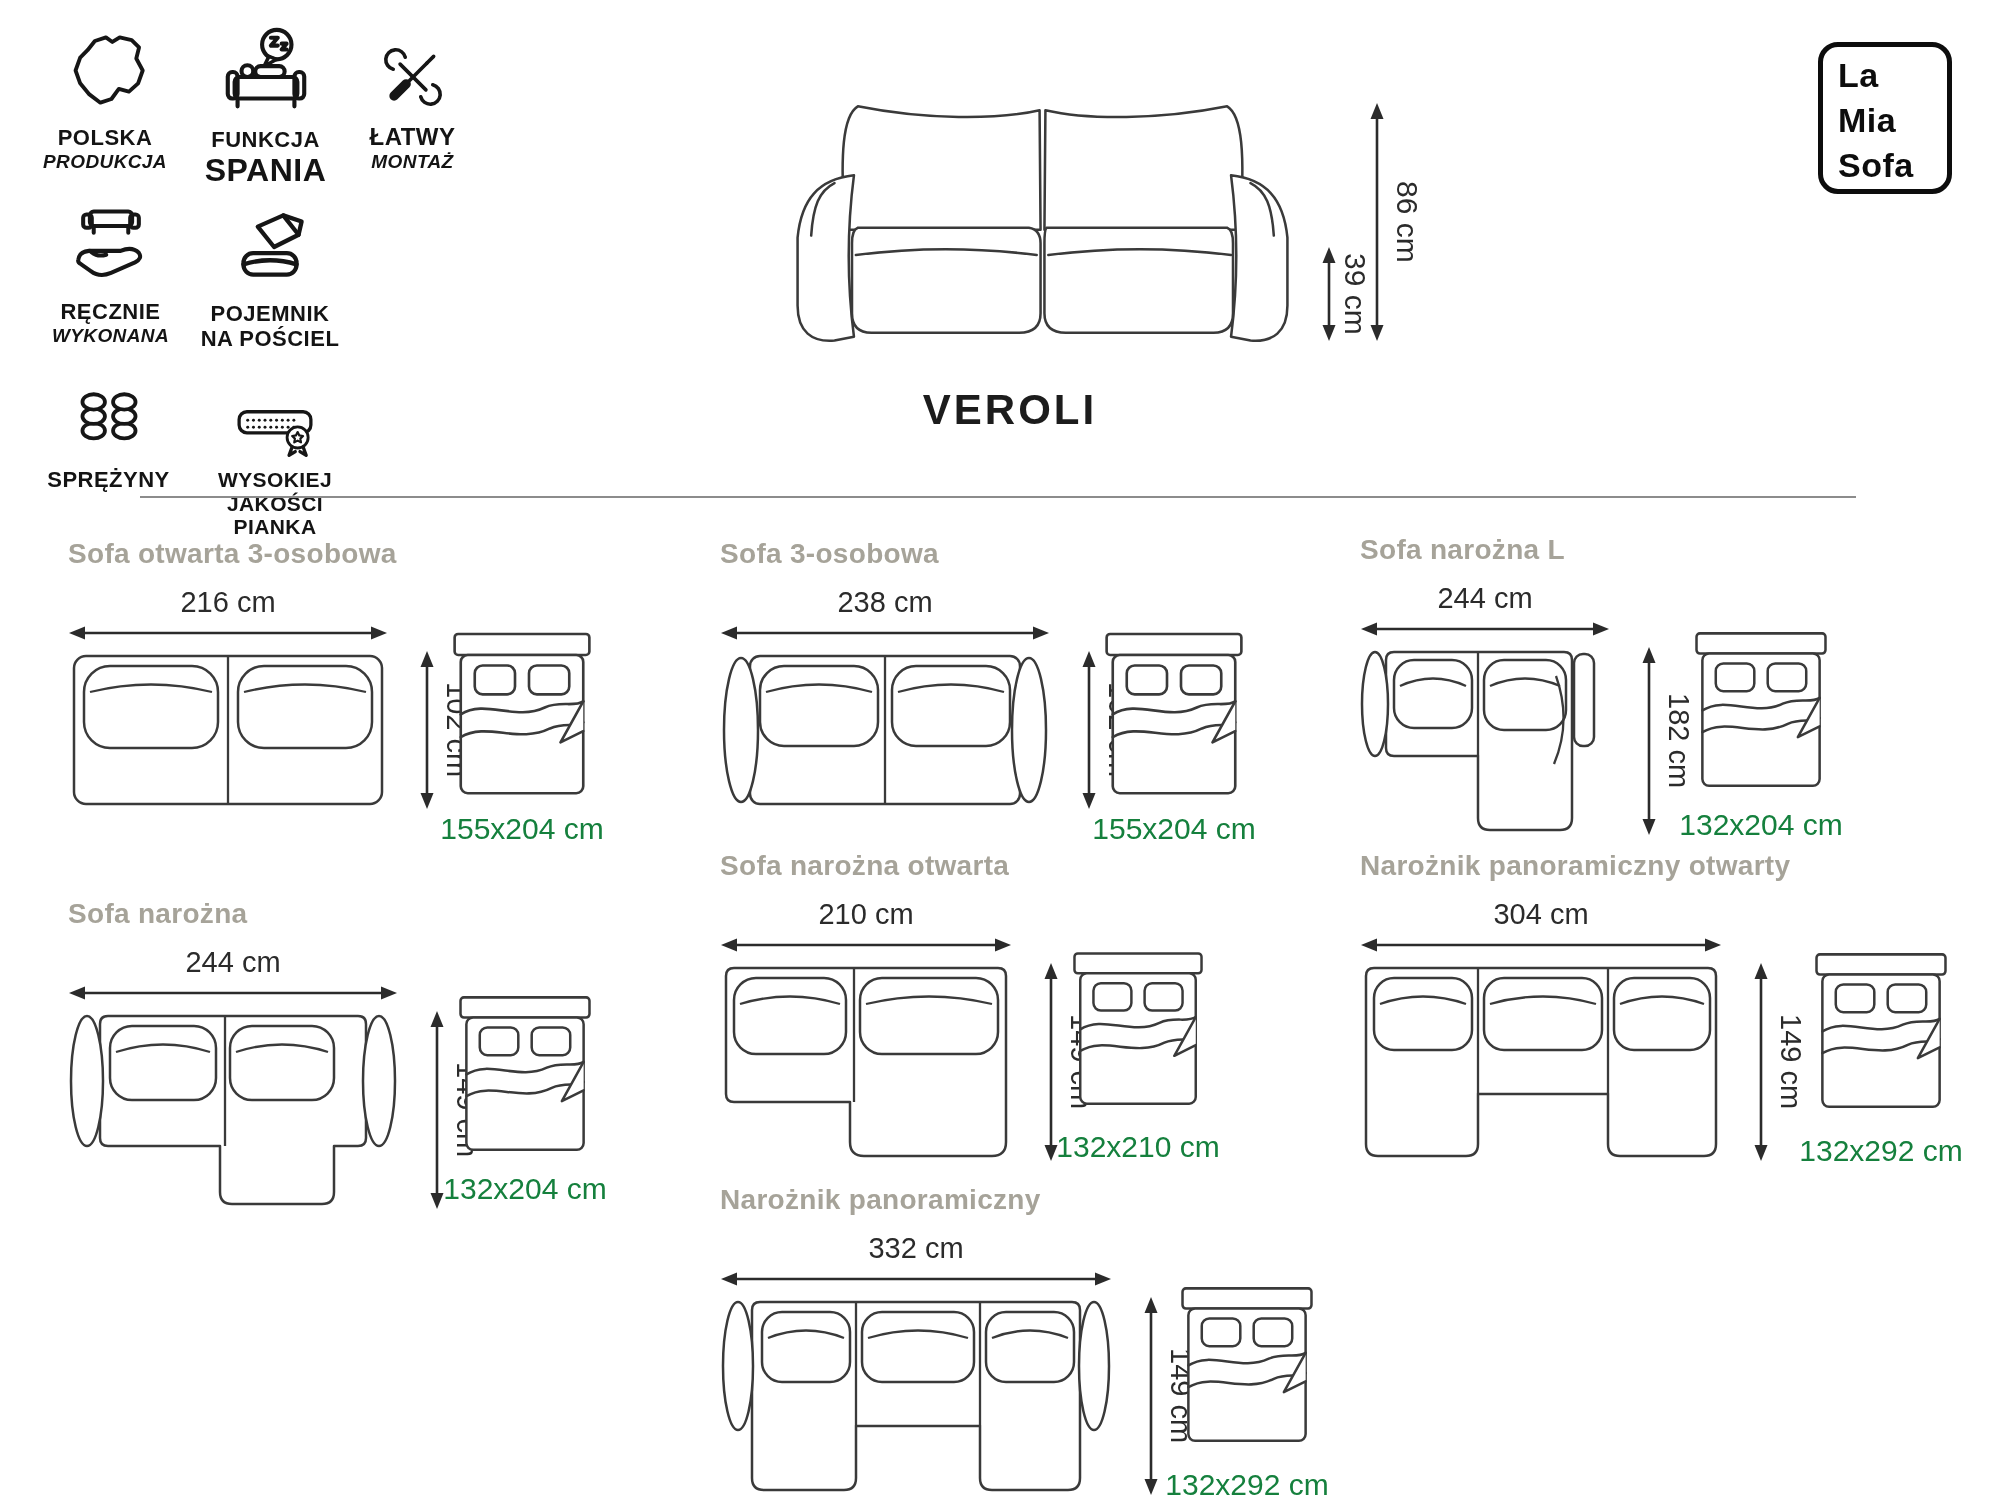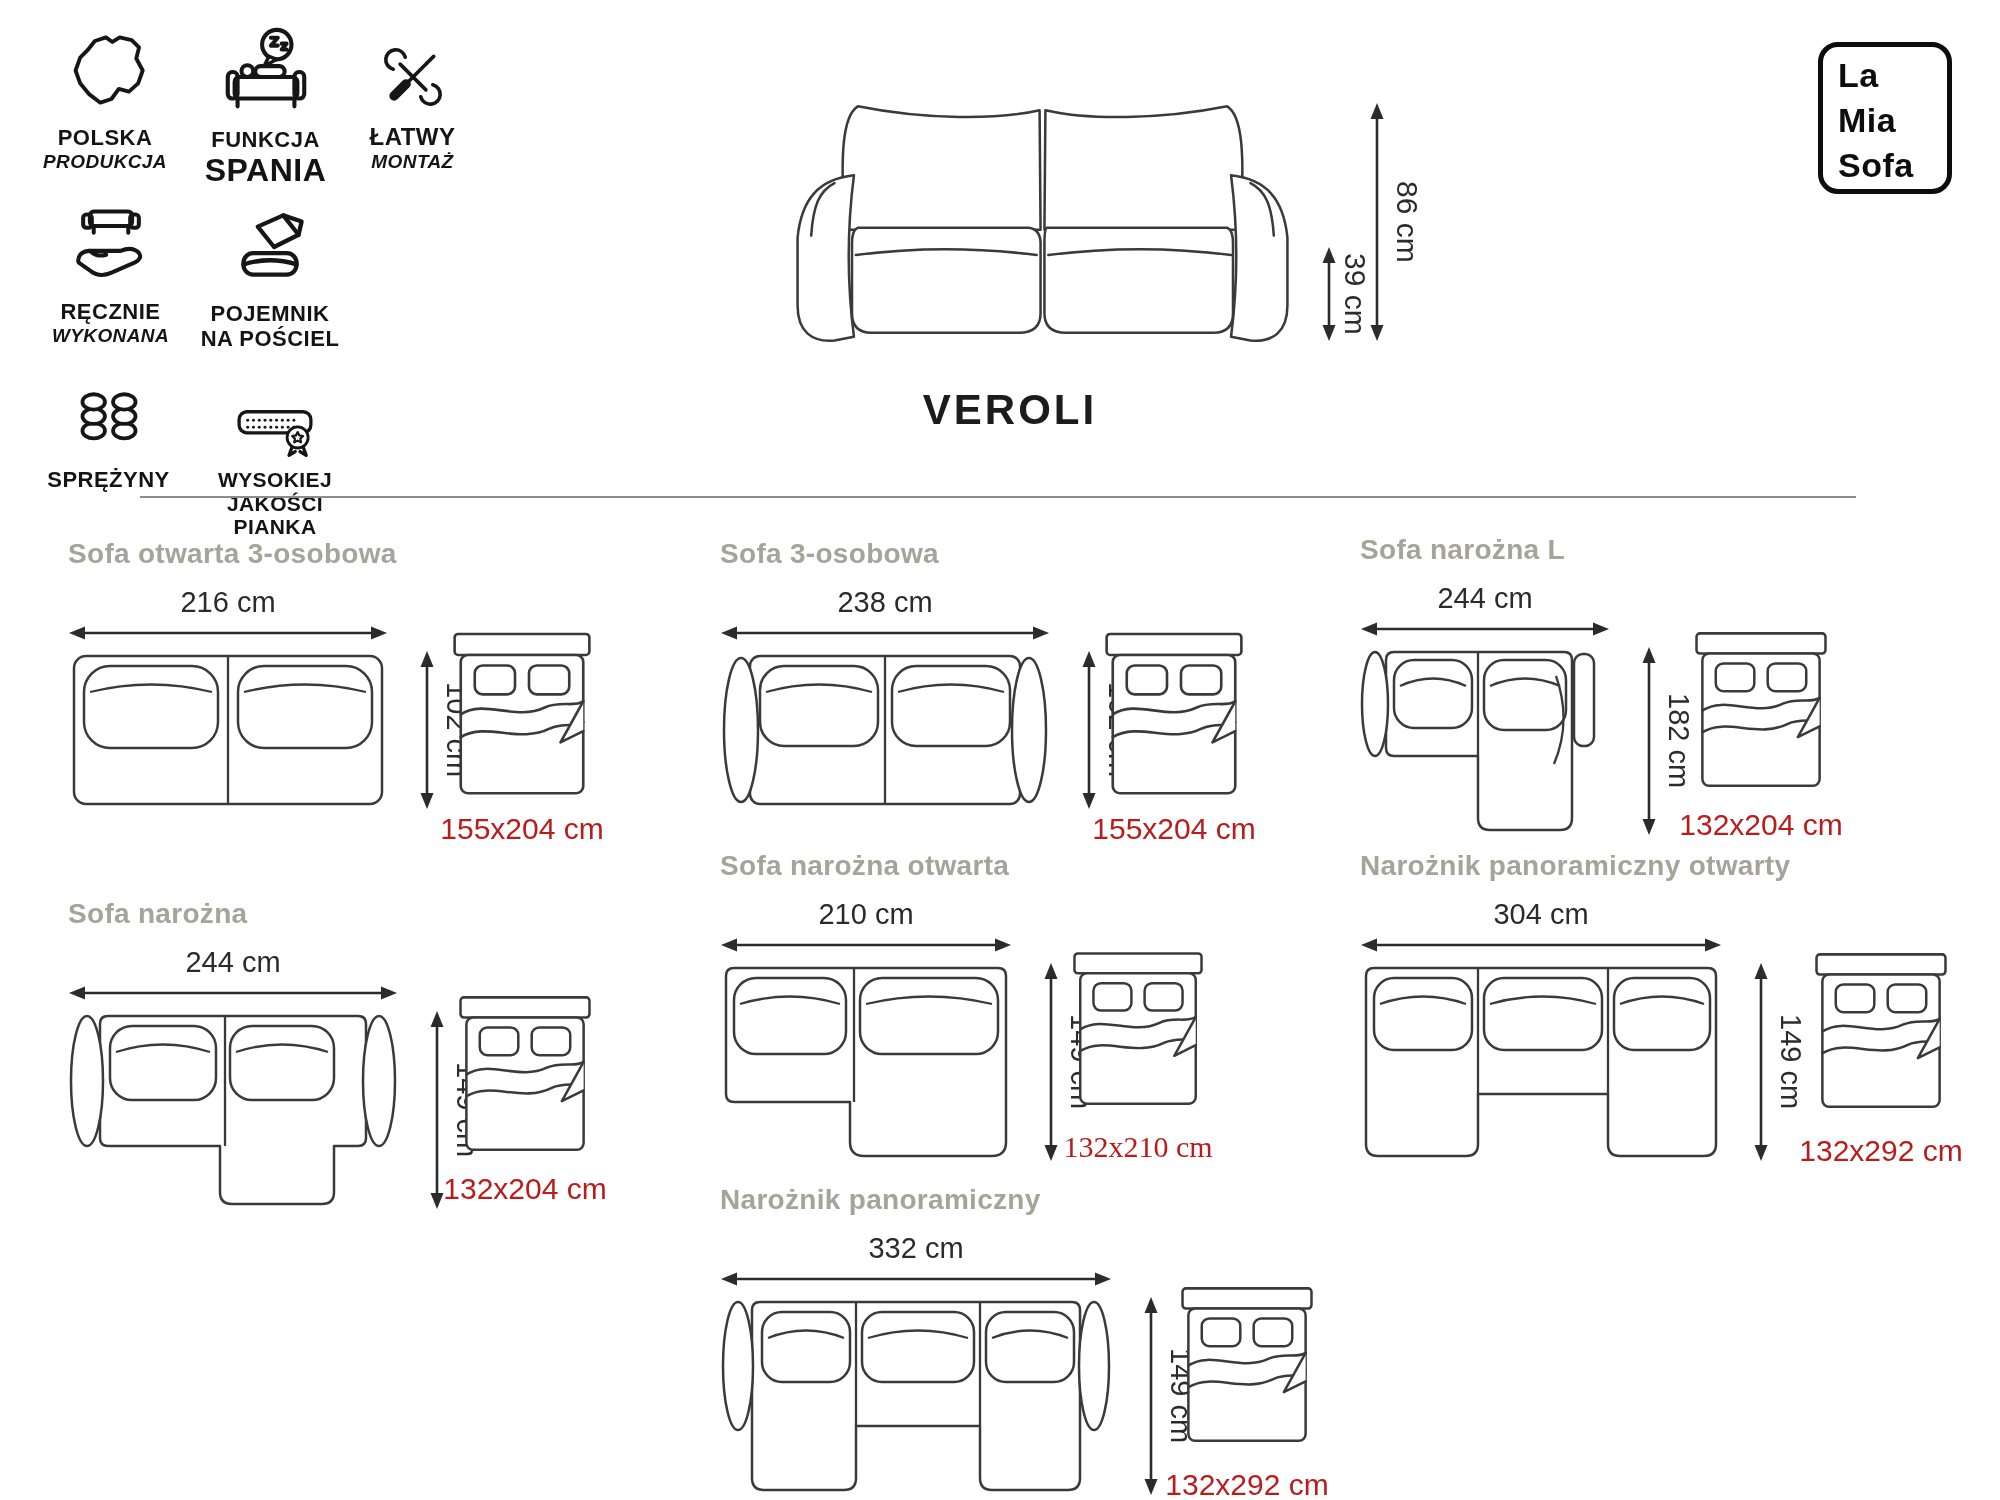--- a/index.html
+++ b/index.html
@@ -26,21 +26,21 @@
   .vlabel{position:absolute;writing-mode:vertical-rl;font-size:29px;color:#2b2b2b;
           display:flex;align-items:center;justify-content:center;}
   .hero-vlabel{font-size:30px;}
   .divider{position:absolute;left:140px;top:496px;width:1716px;height:0;
            border-top:2.5px solid #8c8c8c;}
   
   .variant{position:absolute;width:660px;height:330px;}
   .v-title{position:absolute;left:8px;top:0;font-size:28px;font-weight:600;color:#a6a399;
            letter-spacing:.3px;white-space:nowrap;}
   .wlabel{position:absolute;text-align:center;font-size:29px;color:#2b2b2b;}
-  .bedlabel{position:absolute;text-align:center;font-size:30px;color:#b91c1c;}
+  .bedlabel{position:absolute;text-align:center;font-size:30px;color:#15803d;}
   svg{display:block;}
 </style>
 </head>
 <body>
 
 <div class="canvas">
 
   <div id="features">
       <div class="feature" style="left: 40px; top: 30px; width: 130px;">
         <svg class="ficon" width="92" height="92" viewBox="0 0 100 100">
@@ -402,21 +402,21 @@
           <svg width="132" height="178" viewBox="0 0 160 195" fill="none" stroke="#3a3a3a" stroke-width="3" stroke-linejoin="round" stroke-linecap="round">
     <rect x="3" y="6" width="154" height="24" rx="4" fill="#fff"></rect>
     <rect x="10" y="30" width="140" height="158" rx="8" fill="#fff"></rect>
     <rect x="26" y="42" width="46" height="33" rx="9" fill="#fff"></rect>
     <rect x="88" y="42" width="46" height="33" rx="9" fill="#fff"></rect>
     <path d="M10,98 C38,80 72,106 106,90 C124,82 140,90 150,83" fill="#fff"></path>
     <path d="M10,124 C40,106 76,132 112,114 C128,107 142,113 150,107" fill="#fff"></path>
     <path d="M150,83 L124,130 L150,117" fill="#fff"></path>
           </svg>
         </div>
-        <div class="bedlabel" style="left:315px;top:280px;width:222px;font-family:Liberation Serif, serif;">132x210 cm</div>
+        <div class="bedlabel" style="left:315px;top:280px;width:222px;">132x210 cm</div>
       </div>
       <div class="variant" style="left: 1352px; top: 850px;">
         <div class="v-title">Narożnik panoramiczny otwarty</div>
         <div class="wlabel" style="left:8px;top:48px;width:362px;">304 cm</div>
         <div class="abs" style="left:8px;top:84px;">
           <svg width="362" height="22" viewBox="0 0 362 22">
     <line x1="14" y1="11" x2="348" y2="11" stroke="#2b2b2b" stroke-width="2.6"></line>
     <polygon points="1,11 17,4.5 17,17.5" fill="#2b2b2b"></polygon>
     <polygon points="361,11 345,4.5 345,17.5" fill="#2b2b2b"></polygon>
           </svg>

